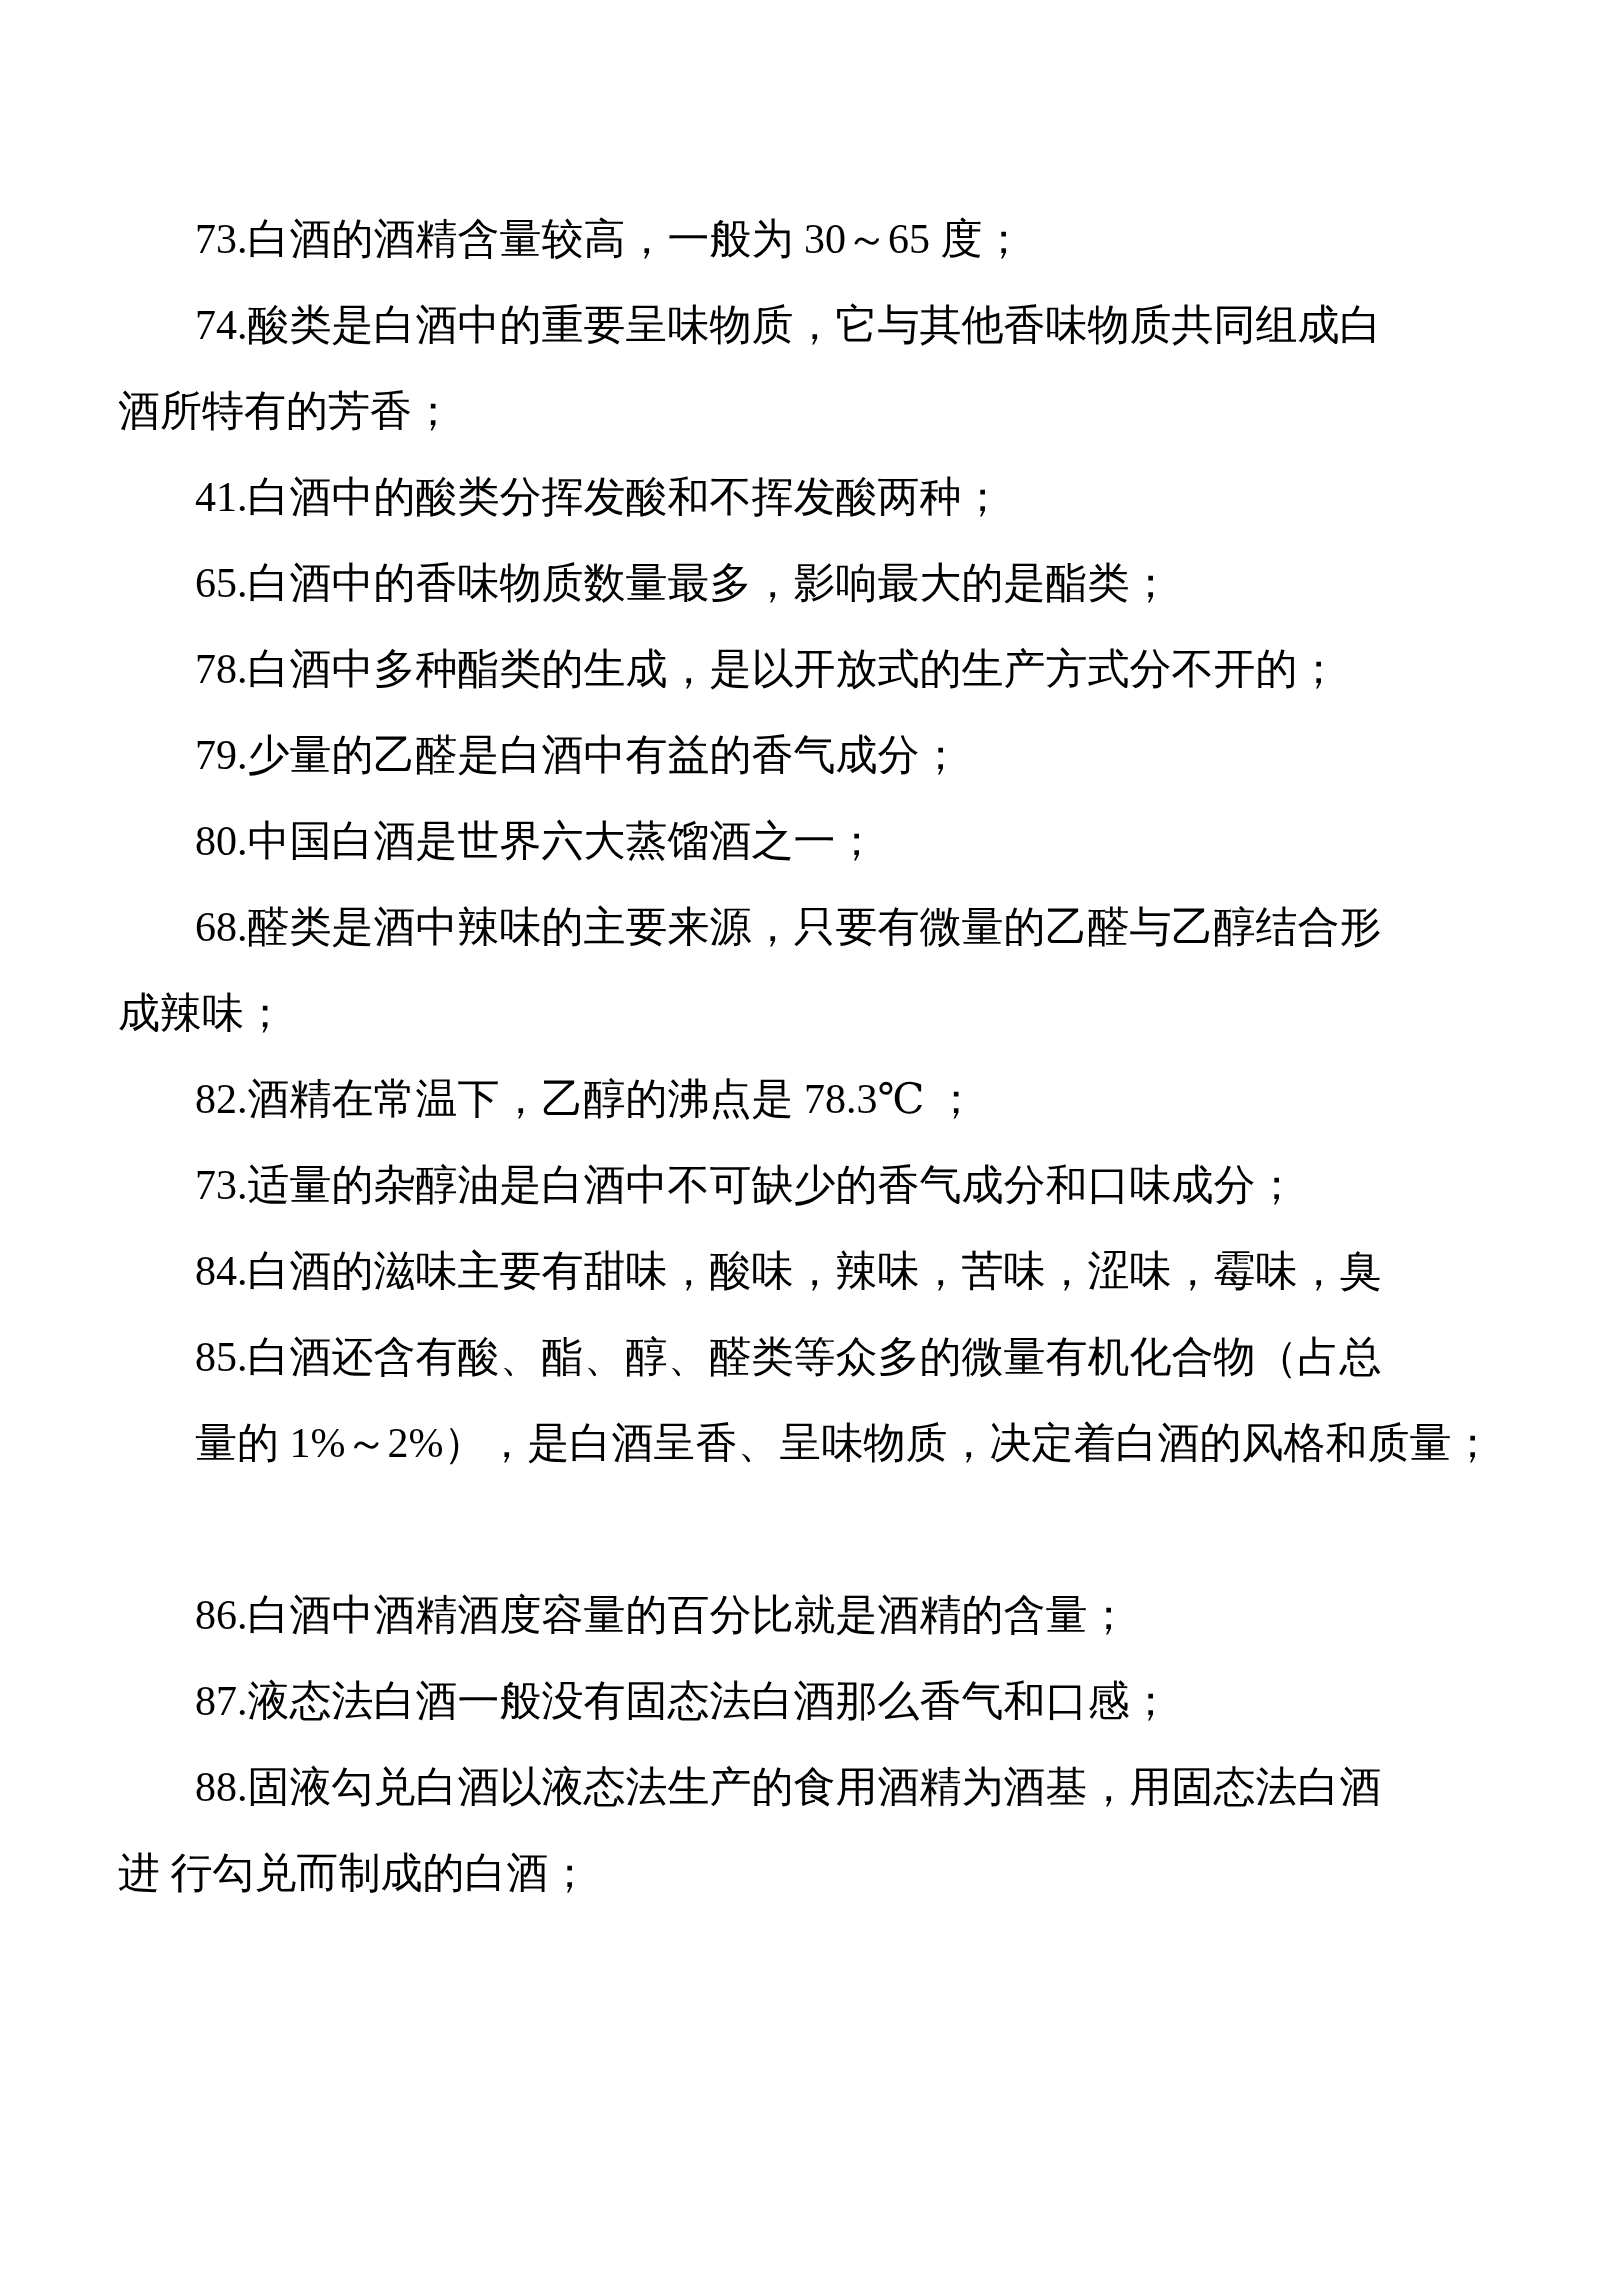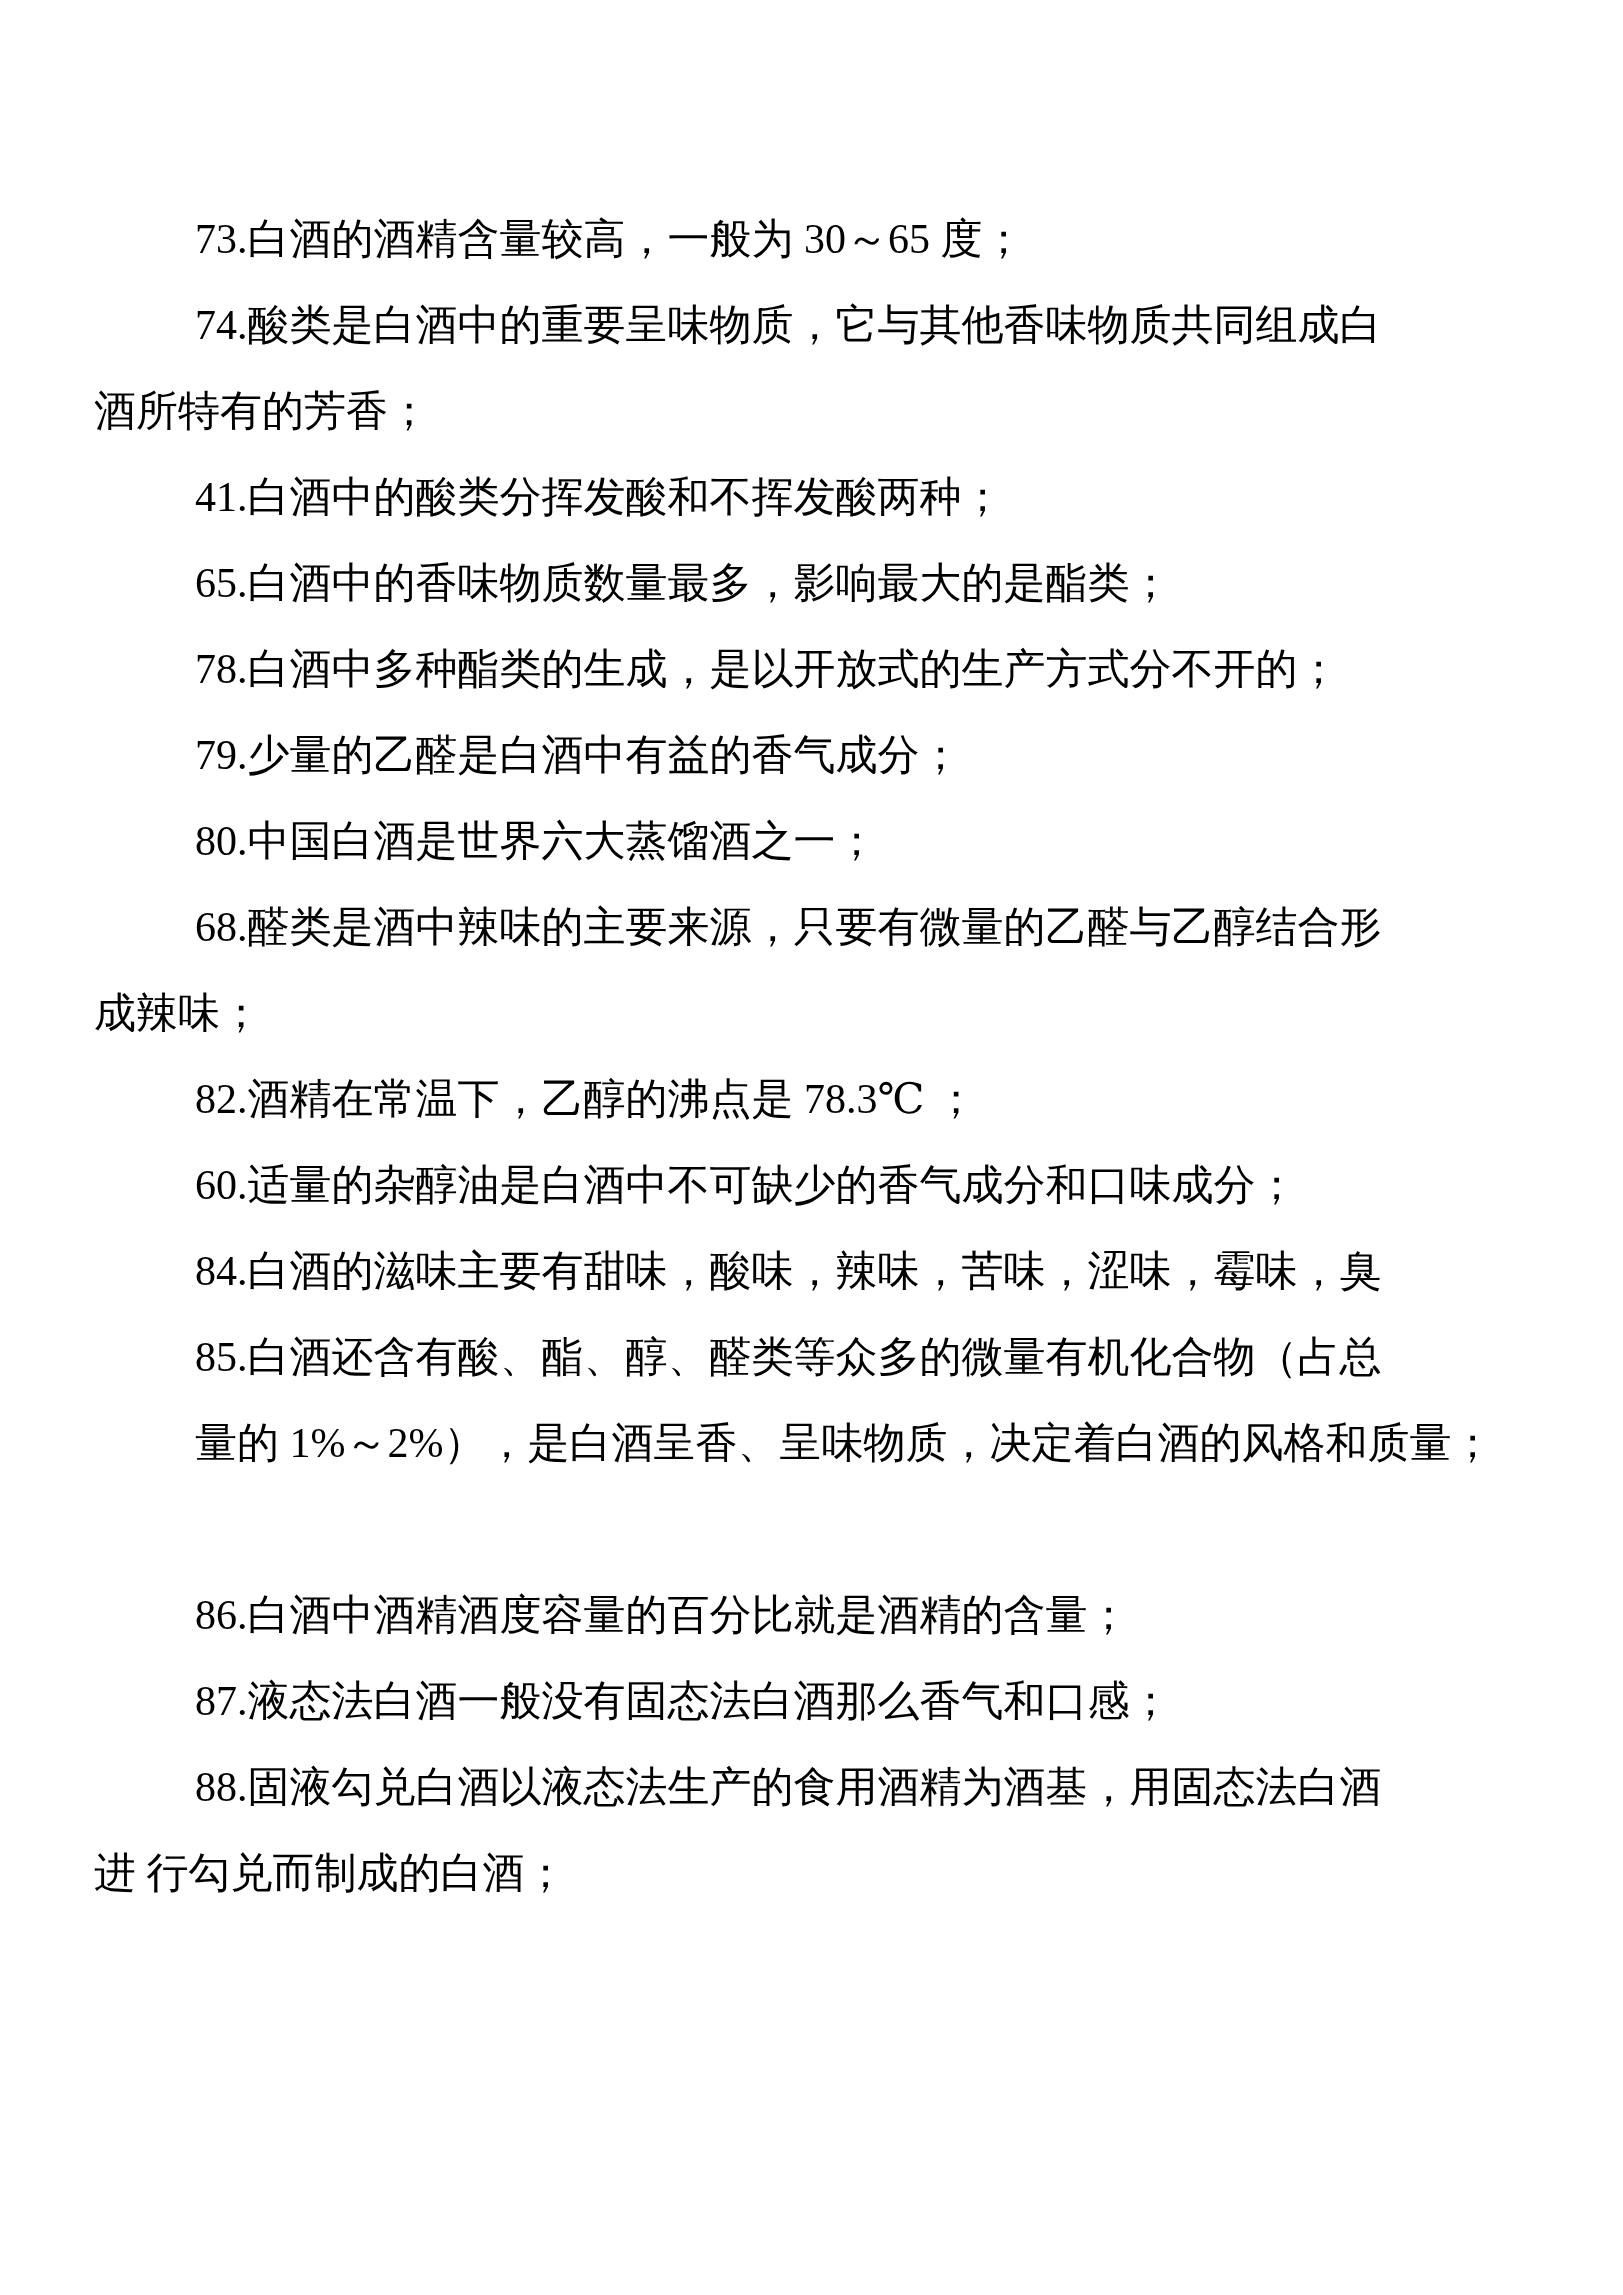--- a/index.html
+++ b/index.html
@@ -23,40 +23,40 @@
   .line {
     height: 86px;
     line-height: 86px;
     font-size: 42px;
     font-family: "Liberation Serif", "DejaVu Serif", serif;
     color: #000000;
     white-space: pre;
     letter-spacing: 0;
   }
   .line.num  { padding-left: 195px; }
-  .line.cont { padding-left: 94px; }
+  .line.cont { padding-left: 118px; }
   .line.blank { }
 </style>
 </head>
 <body>
 
 <div class="page" style="background: rgb(255, 255, 255); color: rgb(0, 0, 0);">
   <div class="content">
       <div class="line num">73.白酒的酒精含量较高，一般为 30～65 度；</div>
       <div class="line num">74.酸类是白酒中的重要呈味物质，它与其他香味物质共同组成白</div>
       <div class="line cont">酒所特有的芳香；</div>
       <div class="line num">41.白酒中的酸类分挥发酸和不挥发酸两种；</div>
       <div class="line num">65.白酒中的香味物质数量最多，影响最大的是酯类；</div>
       <div class="line num">78.白酒中多种酯类的生成，是以开放式的生产方式分不开的；</div>
       <div class="line num">79.少量的乙醛是白酒中有益的香气成分；</div>
       <div class="line num">80.中国白酒是世界六大蒸馏酒之一；</div>
       <div class="line num">68.醛类是酒中辣味的主要来源，只要有微量的乙醛与乙醇结合形</div>
       <div class="line cont">成辣味；</div>
       <div class="line num">82.酒精在常温下，乙醇的沸点是 78.3℃ ；</div>
-      <div class="line num">60.适量的杂醇油是白酒中不可缺少的香气成分和口味成分；</div>
+      <div class="line num">73.适量的杂醇油是白酒中不可缺少的香气成分和口味成分；</div>
       <div class="line num">84.白酒的滋味主要有甜味，酸味，辣味，苦味，涩味，霉味，臭</div>
       <div class="line num">85.白酒还含有酸、酯、醇、醛类等众多的微量有机化合物（占总</div>
       <div class="line num">量的 1%～2%），是白酒呈香、呈味物质，决定着白酒的风格和质量；</div>
       <div class="line blank"></div>
       <div class="line num">86.白酒中酒精酒度容量的百分比就是酒精的含量；</div>
       <div class="line num">87.液态法白酒一般没有固态法白酒那么香气和口感；</div>
       <div class="line num">88.固液勾兑白酒以液态法生产的食用酒精为酒基，用固态法白酒</div>
       <div class="line cont">进 行勾兑而制成的白酒；</div>
     </div>
 </div>

